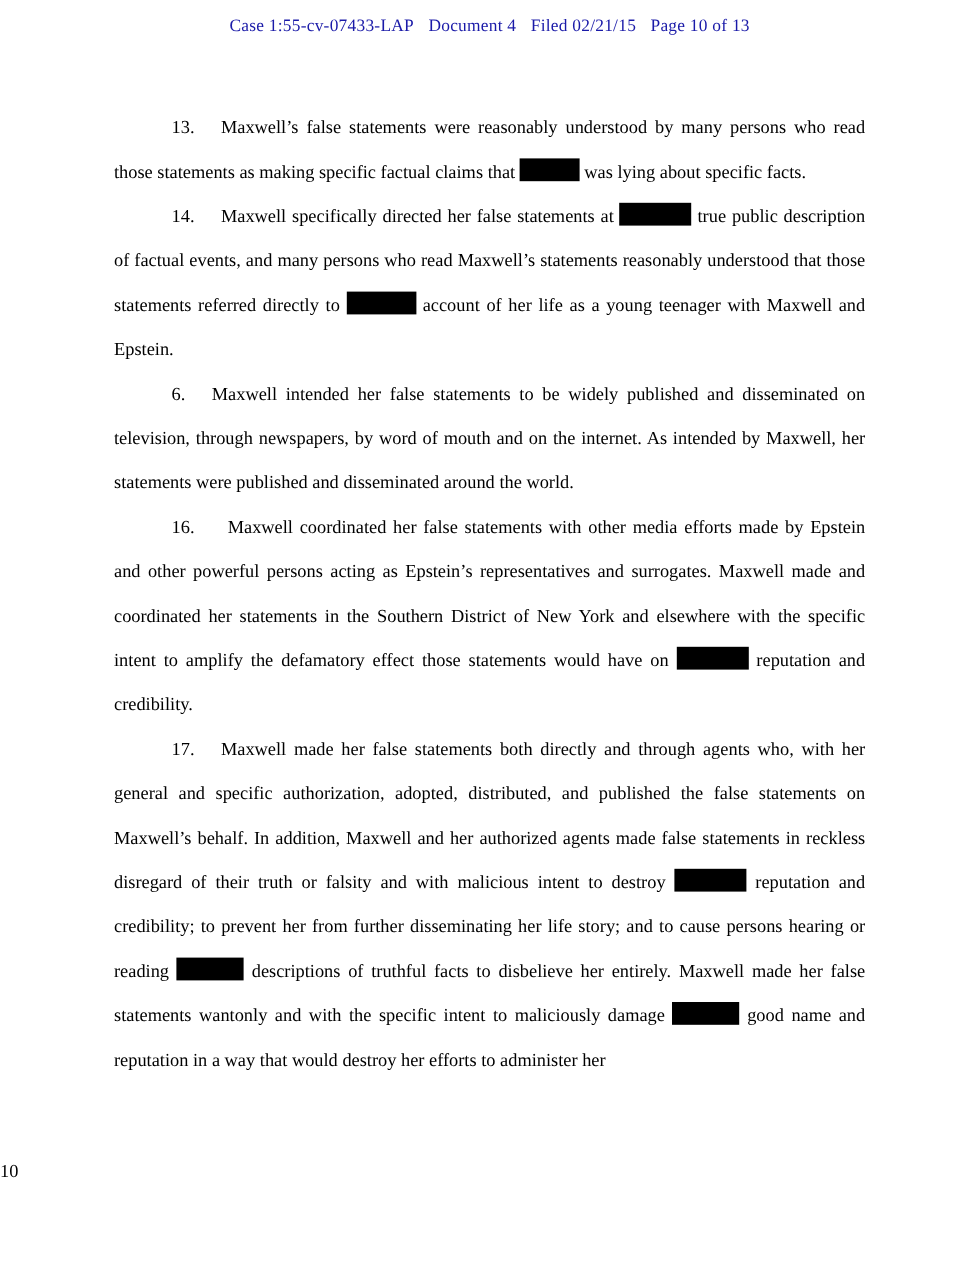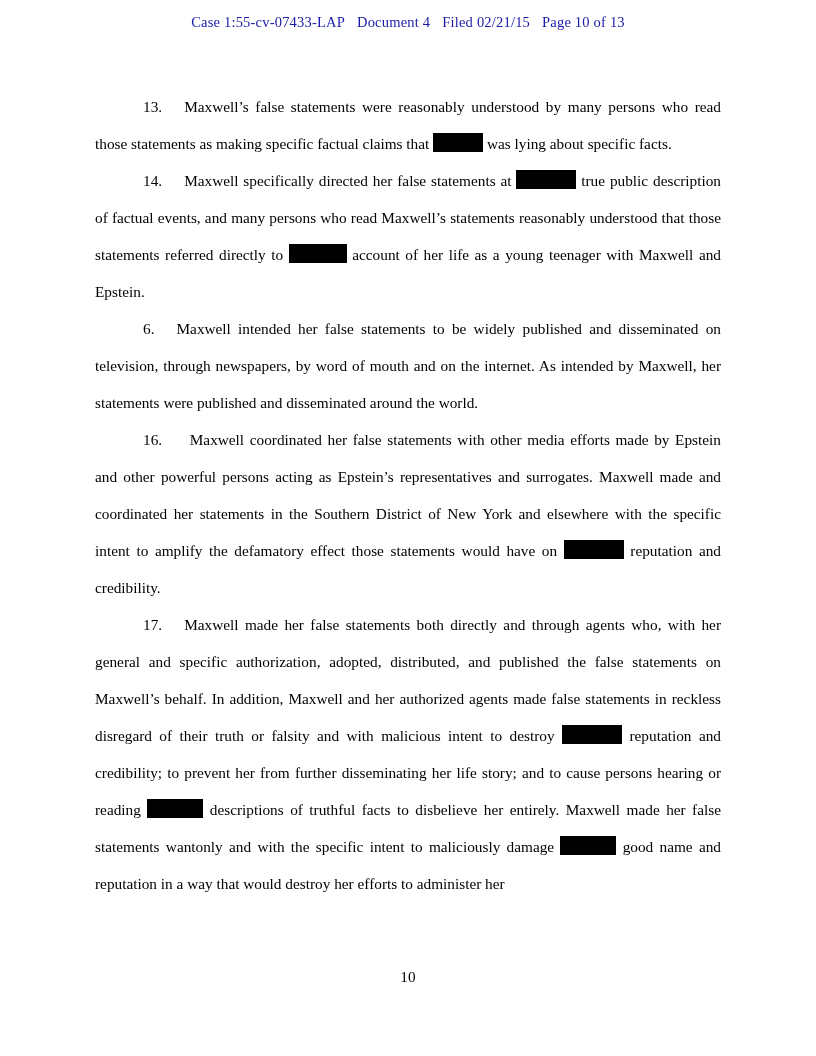--- a/index.html
+++ b/index.html
@@ -71,21 +71,21 @@
   }
   .r-short { width: 50px; }
   .r-med { width: 56px; }
   .r-med2 { width: 58px; }
   .r-long { width: 60px; }
   .page-number {
     position: absolute;
     top: 968px;
     left: 0;
     width: 816px;
-    text-align: center;
+    text-align: left;
     font-size: 15.3px;
   }
 </style>
 </head>
 <body>
 
 <div class="page">
 
   <div class="header-stamp">
     <span>Case 1:55-cv-07433-LAP</span><span class="stamp-gap"></span><span>Document 4</span><span class="stamp-gap"></span><span>Filed 02/21/15</span><span class="stamp-gap"></span><span>Page 10 of 13</span>

